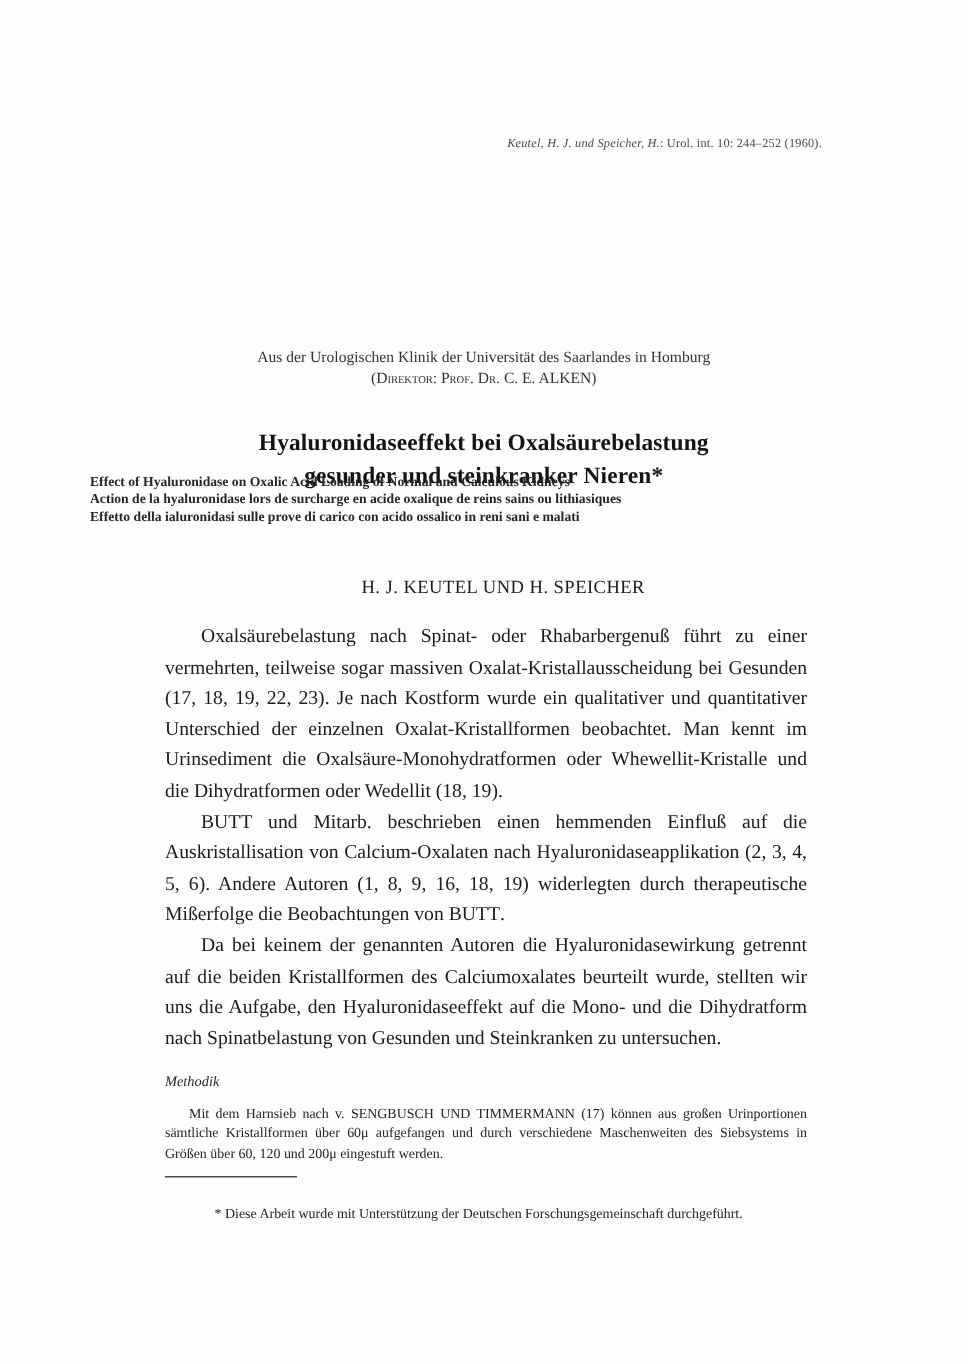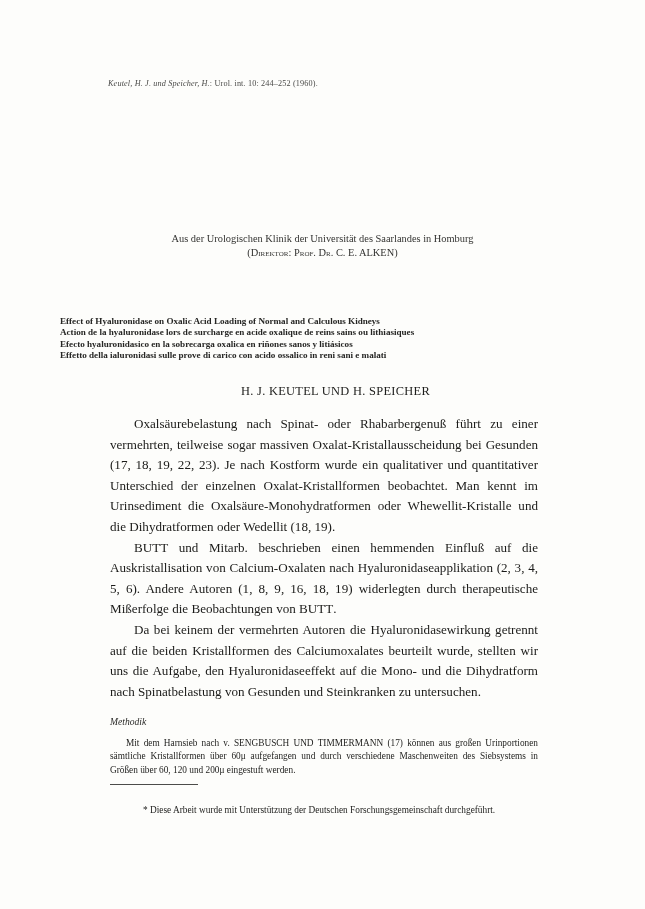--- a/index.html
+++ b/index.html
@@ -20,27 +20,28 @@
   .page {
     position: absolute;
     inset: 0;
     background: #fdfdfb;
   }
 
   
   .runhead {
     position: absolute;
     left: 108px;
-    top: 78px;
+    top: 90px;
     width: 440px;
     font-size: 8.2px;
     line-height: 11px;
     color: #4a4a48;
     letter-spacing: 0.15px;
     white-space: nowrap;
+    text-align: right;
   }
   .runhead i { font-style: italic; }
 
   
   .affil {
     position: absolute;
     left: 80px;
     top: 232px;
     width: 485px;
     text-align: center;
@@ -167,34 +168,37 @@
 
   <div class="runhead">
     <i>Keutel, H. J. und Speicher, H.</i><span>: Urol. int. 10: 244–252 (1960).</span>
   </div>
 
   <div class="affil">
     <div>Aus der Urologischen Klinik der Universität des Saarlandes in Homburg</div>
     <div class="smallcaps">(Direktor: Prof. Dr. C. E. ALKEN)</div>
   </div>
 
+  <h1 class="title">
+    <div>Hyaluronidaseeffekt bei Oxalsäurebelastung</div>
+    <div>gesunder und steinkranker Nieren*</div>
+  </h1>
 
   <div class="subtitles">
     <div>Effect of Hyaluronidase on Oxalic Acid Loading of Normal and Calculous Kidneys</div>
     <div>Action de la hyaluronidase lors de surcharge en acide oxalique de reins sains ou lithiasiques</div>
-    <div>Efecto hyaluronidasico en la sobrecarga oxalica en riñones sanos y litiásicos</div>
     <div>Effetto della ialuronidasi sulle prove di carico con acido ossalico in reni sani e malati</div>
   </div>
 
   <div class="byline">H. J. KEUTEL UND H. SPEICHER</div>
 
   <div class="body-text">
     <p>Oxalsäurebelastung nach Spinat- oder Rhabarbergenuß führt zu einer vermehrten, teilweise sogar massiven Oxalat-Kristallausscheidung bei Gesunden (17, 18, 19, 22, 23). Je nach Kostform wurde ein qualitativer und quantitativer Unterschied der einzelnen Oxalat-Kristallformen beobachtet. Man kennt im Urinsediment die Oxalsäure-Monohydratformen oder Whewellit-Kristalle und die Dihydratformen oder Wedellit (18, 19).</p>
     <p><span class="sc">BUTT</span><span> und Mitarb. beschrieben einen hemmenden Einfluß auf die Auskristallisation von Calcium-Oxalaten nach Hyaluronidaseapplikation (2, 3, 4, 5, 6). Andere Autoren (1, 8, 9, 16, 18, 19) widerlegten durch therapeutische Mißerfolge die Beobachtungen von </span><span class="sc">BUTT</span><span>.</span></p>
-    <p>Da bei keinem der vermehrten Autoren die Hyaluronidasewirkung getrennt auf die beiden Kristallformen des Calciumoxalates beurteilt wurde, stellten wir uns die Aufgabe, den Hyaluronidaseeffekt auf die Mono- und die Dihydratform nach Spinatbelastung von Gesunden und Steinkranken zu untersuchen.</p>
+    <p>Da bei keinem der genannten Autoren die Hyaluronidasewirkung getrennt auf die beiden Kristallformen des Calciumoxalates beurteilt wurde, stellten wir uns die Aufgabe, den Hyaluronidaseeffekt auf die Mono- und die Dihydratform nach Spinatbelastung von Gesunden und Steinkranken zu untersuchen.</p>
   </div>
 
   <div class="methods-head">Methodik</div>
 
   <div class="smallprint">
     <p><span>Mit dem Harnsieb nach v. </span><span class="sc">SENGBUSCH</span><span class="sc"> UND </span><span class="sc">TIMMERMANN</span><span> (17) können aus großen Urinportionen sämtliche Kristallformen über 60μ aufgefangen und durch verschiedene Maschenweiten des Siebsystems in Größen über 60, 120 und 200μ eingestuft werden.</span></p>
   </div>
 
   <div class="footnote-rule"></div>
 

